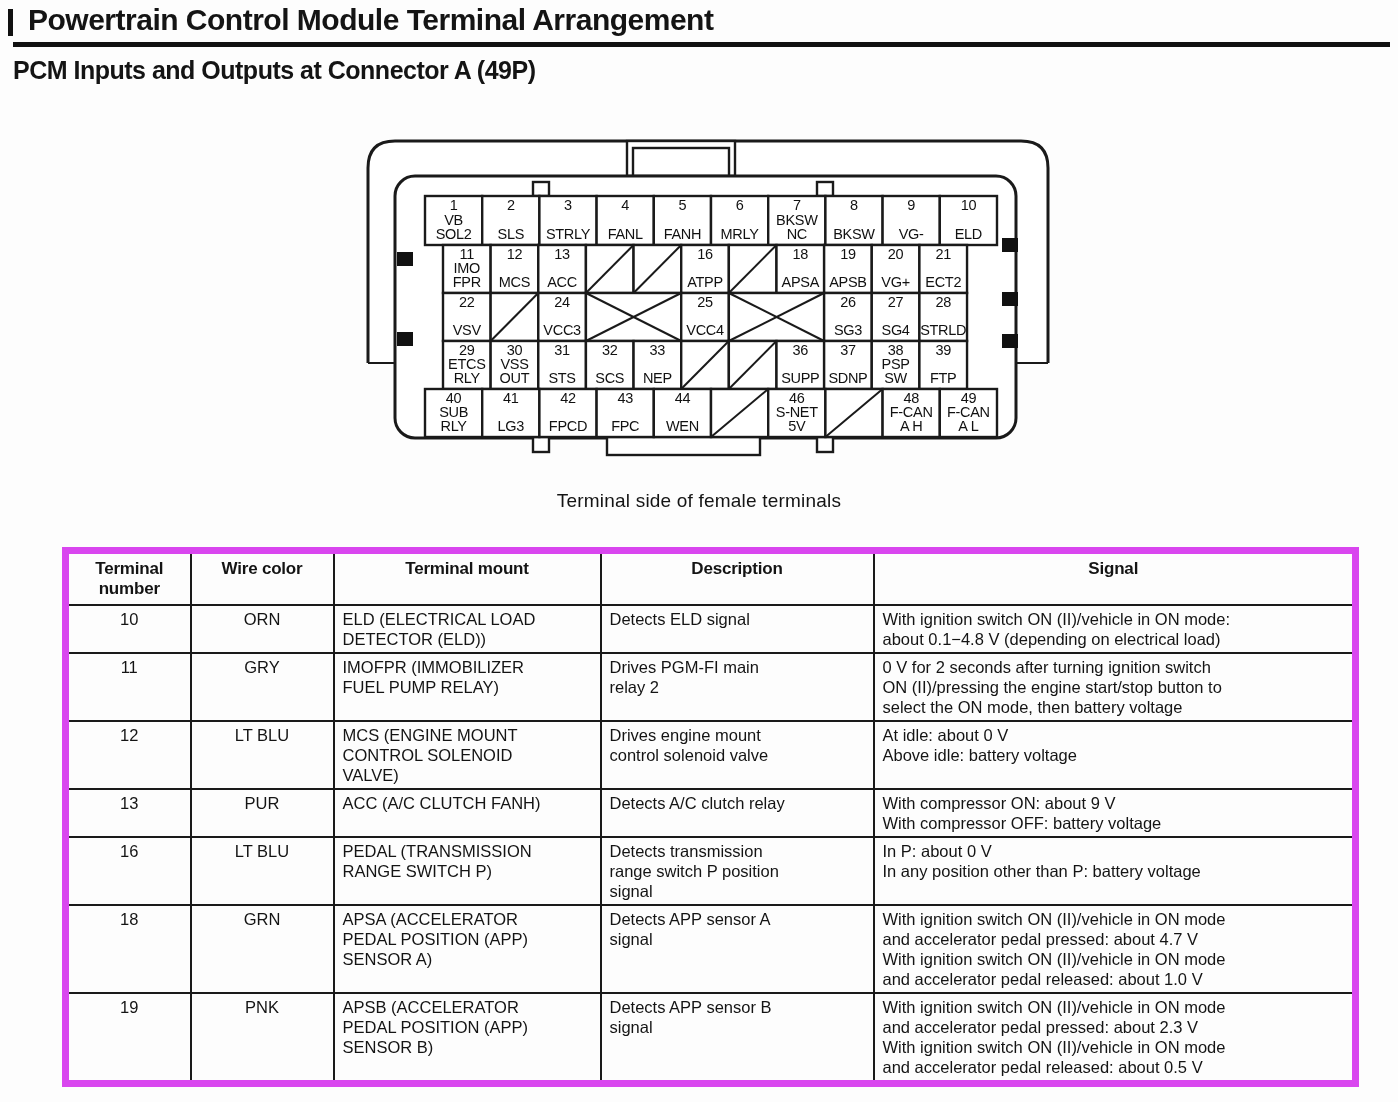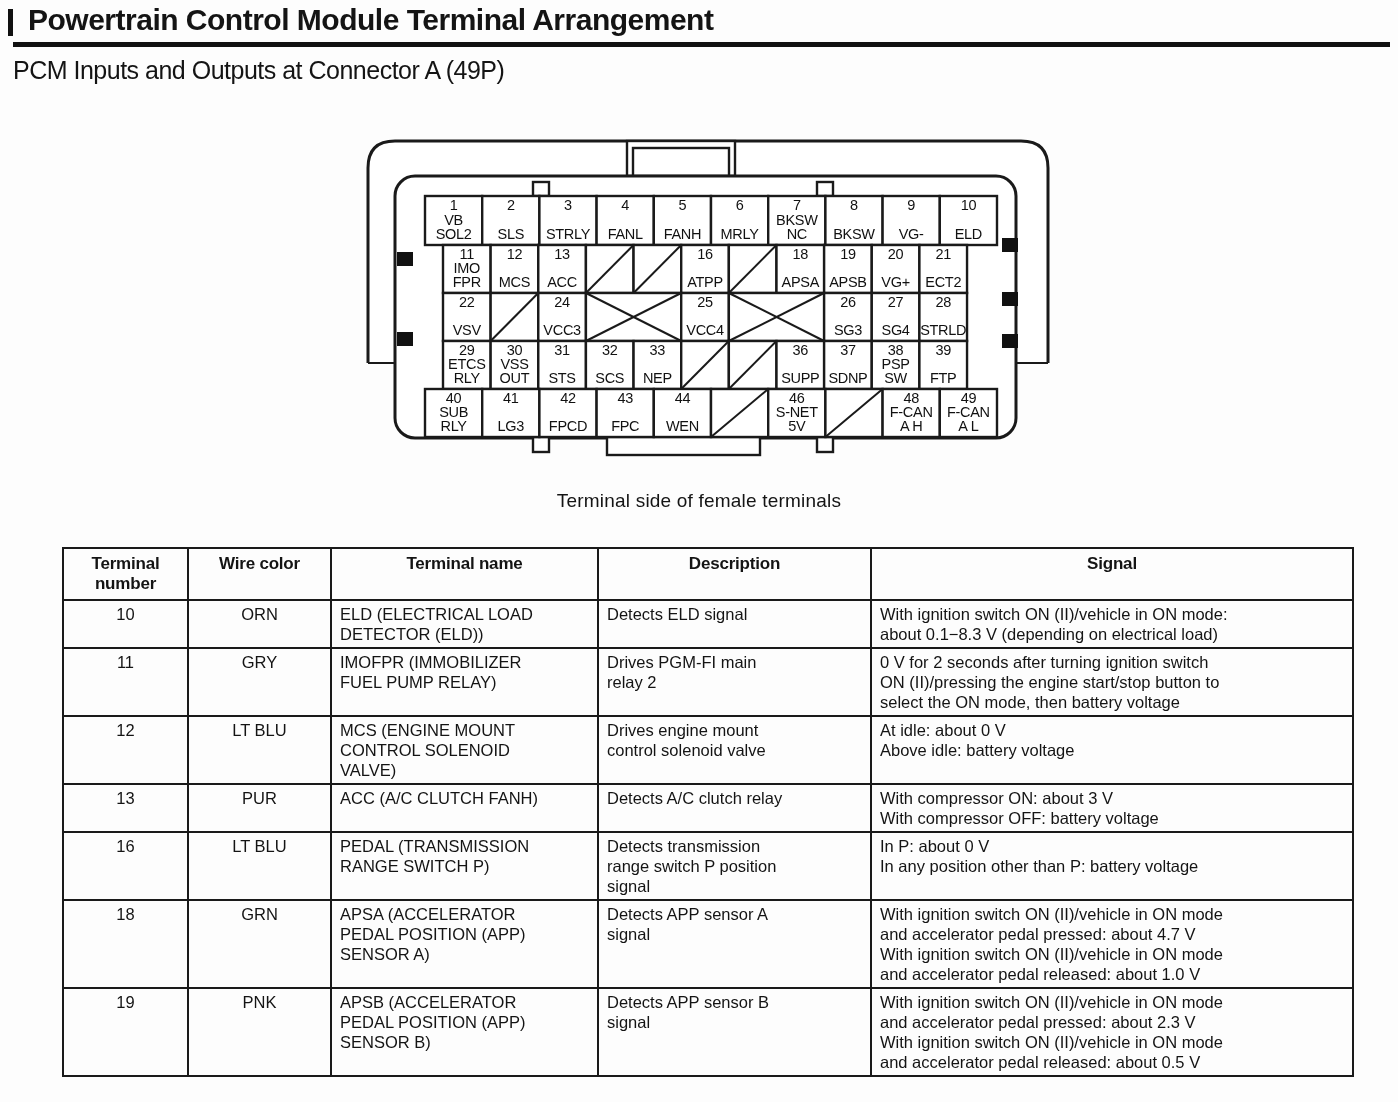--- a/index.html
+++ b/index.html
@@ -9,21 +9,21 @@
     font-family:"Liberation Sans", sans-serif;
     -webkit-font-smoothing:antialiased;
   }
   .edge-mark{position:absolute;left:8px;top:9px;width:5px;height:27px;background:#111;}
   .title{
     position:absolute;left:28px;top:3px;font-size:30px;font-weight:bold;
     letter-spacing:-0.5px;white-space:nowrap;
   }
   .title-rule{position:absolute;left:13px;top:42px;width:1377px;height:5px;background:#111;}
   .subtitle{
-    position:absolute;left:13px;top:56px;font-size:25px;font-weight:normal;
+    position:absolute;left:13px;top:56px;font-size:25px;font-weight:bold;
     letter-spacing:-0.5px;white-space:nowrap;
   }
   .diagram-wrap{position:absolute;left:350px;top:128px;width:720px;height:342px;}
   svg .outline{fill:#ffffff;stroke:#1a1a1a;stroke-width:3;}
   svg .thin{stroke:#1a1a1a;stroke-width:2.4;fill:#ffffff;}
   svg .cell{fill:#ffffff;stroke:#1a1a1a;stroke-width:2.4;}
   svg .slash{stroke:#1a1a1a;stroke-width:2;fill:none;}
   svg .bump{fill:#111111;stroke:none;}
   svg text{
     font-family:"Liberation Sans", sans-serif;
@@ -35,21 +35,21 @@
   }
   table.term{
     position:absolute;left:62px;top:547px;width:1290px;
     border-collapse:collapse;table-layout:fixed;
     font-size:16.5px;line-height:20px;
   }
   table.term th, table.term td{
     border:2px solid #1a1a1a;vertical-align:top;
     padding:3px 8px 3px 8px;white-space:pre-line;
   }
-  table.term{border:1px solid #d946ef;}
+  table.term{border:7px solid #d946ef;}
   table.term th{
     font-size:17px;font-weight:bold;text-align:center;letter-spacing:-0.2px;
     padding-top:5px;height:42px;
   }
   td.c-num, td.c-wire{text-align:center;}
 </style>
 </head>
 <body>
 
 <div class="edge-mark"></div>
@@ -250,34 +250,34 @@
       <col style="width: 143px;">
       <col style="width: 267px;">
       <col style="width: 273px;">
       <col style="width: 482px;">
     </colgroup>
   <thead>
       <tr id="term-head">
         <th>Terminal
 number</th>
         <th>Wire color</th>
-        <th>Terminal name</th>
+        <th>Terminal mount</th>
         <th>Description</th>
         <th>Signal</th>
       </tr>
     </thead>
   <tbody id="term-body">
       <tr>
         <td class="c-num">10</td>
         <td class="c-wire">ORN</td>
         <td class="c-name">ELD (ELECTRICAL LOAD
 DETECTOR (ELD))</td>
         <td class="c-desc">Detects ELD signal</td>
         <td class="c-sig">With ignition switch ON (II)/vehicle in ON mode:
-about 0.1−8.3 V (depending on electrical load)</td>
+about 0.1−4.8 V (depending on electrical load)</td>
       </tr>
       <tr>
         <td class="c-num">11</td>
         <td class="c-wire">GRY</td>
         <td class="c-name">IMOFPR (IMMOBILIZER
 FUEL PUMP RELAY)</td>
         <td class="c-desc">Drives PGM-FI main
 relay 2</td>
         <td class="c-sig">0 V for 2 seconds after turning ignition switch
 ON (II)/pressing the engine start/stop button to
@@ -292,21 +292,21 @@
         <td class="c-desc">Drives engine mount
 control solenoid valve</td>
         <td class="c-sig">At idle: about 0 V
 Above idle: battery voltage</td>
       </tr>
       <tr>
         <td class="c-num">13</td>
         <td class="c-wire">PUR</td>
         <td class="c-name">ACC (A/C CLUTCH FANH)</td>
         <td class="c-desc">Detects A/C clutch relay</td>
-        <td class="c-sig">With compressor ON: about 3 V
+        <td class="c-sig">With compressor ON: about 9 V
 With compressor OFF: battery voltage</td>
       </tr>
       <tr>
         <td class="c-num">16</td>
         <td class="c-wire">LT BLU</td>
         <td class="c-name">PEDAL (TRANSMISSION
 RANGE SWITCH P)</td>
         <td class="c-desc">Detects transmission
 range switch P position
 signal</td>

